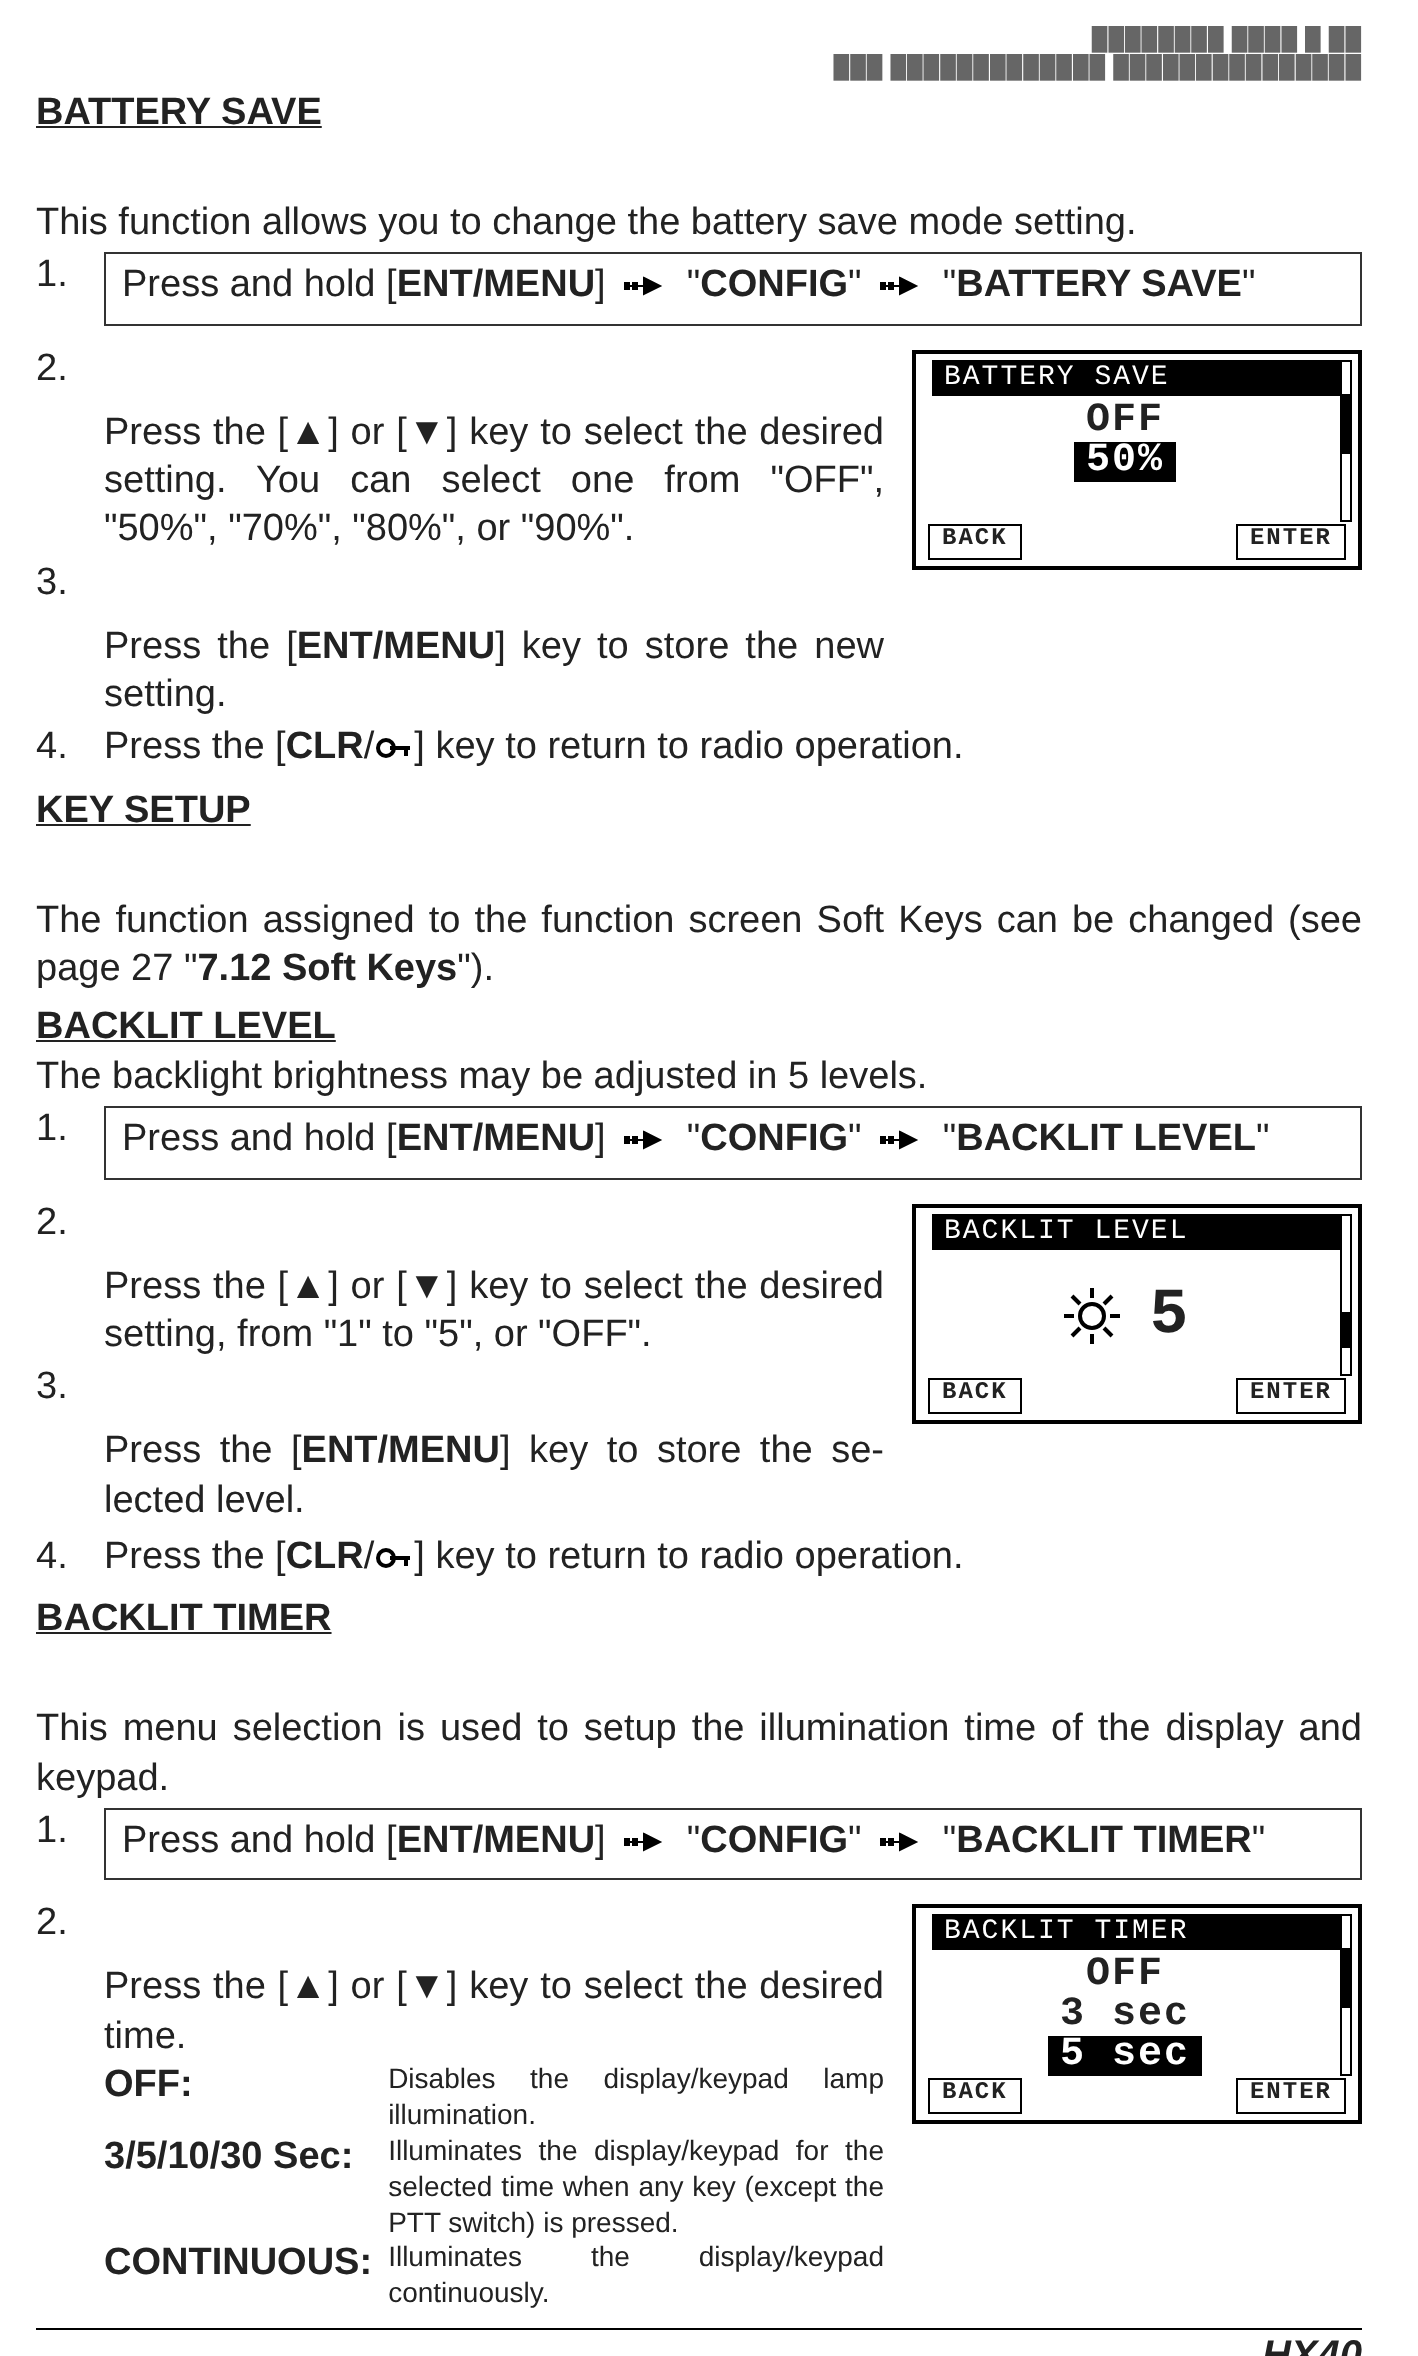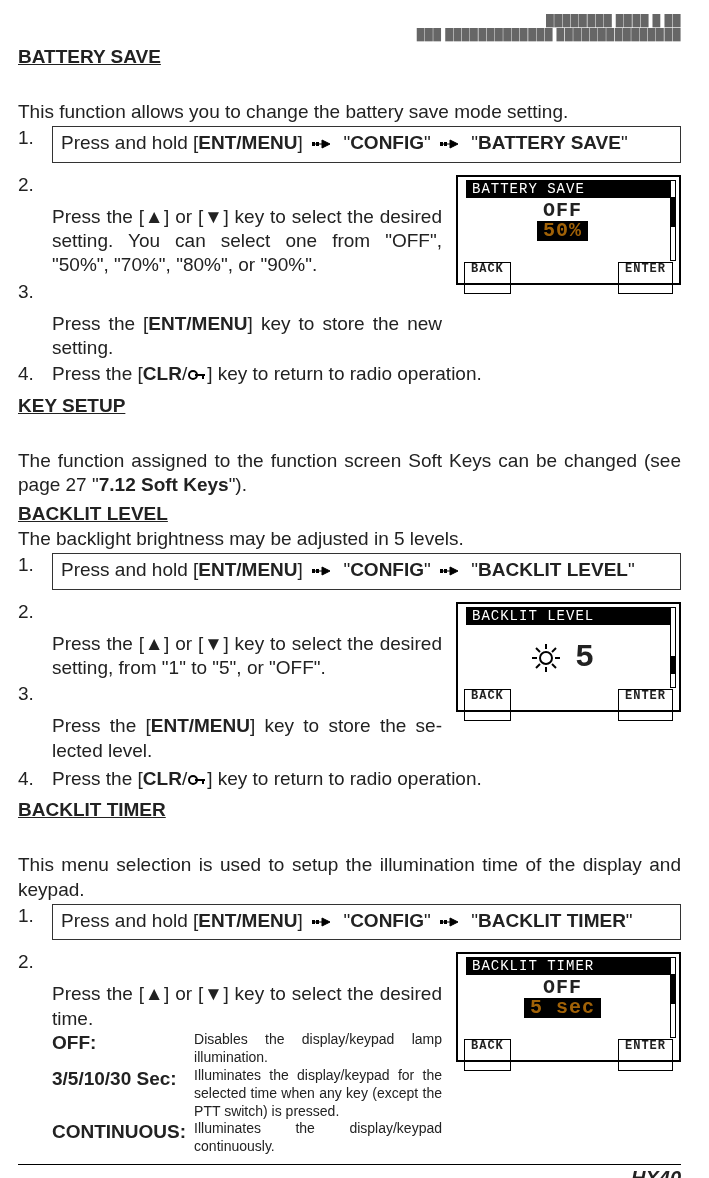--- a/index.html
+++ b/index.html
@@ -15,25 +15,25 @@
   .menu-path-box { border: 1px solid #333; padding: 4px 8px 6px 8px; flex: 1 1 auto; }
   .arrow { display: inline-block; vertical-align: middle; margin: 0 4px; }
   .arrow svg { display: block; }
   .bold { font-weight: bold; }
   .with-lcd { display: flex; gap: 14px; align-items: flex-start; }
   .with-lcd .text-col { flex: 1 1 auto; text-align: justify; }
   .lcd { flex: 0 0 225px; height: 110px; border: 2px solid #000; position: relative; background: #fff; margin-top: 4px; font-family: "Courier New", monospace; }
   .lcd .title-bar { position: absolute; top: 3px; left: 8px; right: 8px; height: 18px; background: #000; color: #fff; font-size: 14px; letter-spacing: 1px; padding-left: 6px; line-height: 18px; }
   .lcd .options { position: absolute; top: 24px; left: 0; right: 12px; bottom: 22px; text-align: center; }
   .lcd .opt { font-size: 20px; font-weight: bold; line-height: 20px; letter-spacing: 1px; }
-  .lcd .opt.inv { background: #000; color: #a16207; display: inline-block; padding: 0 6px; }
+  .lcd .opt.inv { background: #000; color: #ffffff; display: inline-block; padding: 0 6px; }
   .lcd .scrollbar { position: absolute; top: 3px; right: 3px; width: 6px; bottom: 22px; border: 1px solid #000; }
   .lcd .scrollbar .thumb { position: absolute; left: 0; right: 0; background: #000; }
   .lcd .softkeys { position: absolute; left: 6px; right: 6px; bottom: 3px; height: 18px; display: flex; justify-content: space-between; }
-  .lcd .sk { border: 1.5px solid #000; font-size: 12px; font-weight: bold; padding: 0 6px; height: 32px; line-height: 13px; letter-spacing: 1px; }
+  .lcd .sk { border: 1.5px solid #000; font-size: 12px; font-weight: bold; padding: 0 6px; height: 18px; line-height: 13px; letter-spacing: 1px; }
   .lcd-center-single { position: absolute; top: 24px; left: 0; right: 12px; bottom: 22px; display: flex; align-items: center; justify-content: center; gap: 14px; }
   .sun { width: 30px; height: 30px; }
   .big5 { font-size: 32px; font-weight: bold; font-family: "Courier New", monospace; }
   .key-icon { display: inline-block; vertical-align: -2px; }
   .opts-table { display: table; margin-left: 34px; }
   .opts-row { display: table-row; }
   .opts-k { display: table-cell; font-weight: bold; padding-right: 8px; white-space: nowrap; vertical-align: top; font-size: 19px; line-height: 1.28; }
   .opts-v { display: table-cell; text-align: justify; font-size: 14px; line-height: 1.28; }
   .footer { display: flex; justify-content: space-between; align-items: flex-end; border-top: 1px solid #000; margin-top: 8px; padding-top: 2px; flex-direction: column; }
   .footer .model { font-style: italic; font-weight: bold; font-size: 20px; }
@@ -249,20 +249,21 @@
         <div class="opts-row">
           <div class="opts-k"><span class="bold">CONTINUOUS</span><span>:</span></div>
           <div class="opts-v">Illuminates the display/key­pad continuously.</div>
         </div>
       </div>
     </div>
     <div class="lcd">
       <div class="title-bar">BACKLIT TIMER</div>
       <div class="options">
         <div class="opt">OFF</div>
+        <div class="opt">3 sec</div>
         <div><span class="opt inv">5 sec</span></div>
       </div>
       <div class="scrollbar">
           <div class="thumb" style="top:16px;height:30px;"></div>
         </div>
       <div class="softkeys">
         <span class="sk">BACK</span>
         <span class="sk">ENTER</span>
       </div>
     </div>

